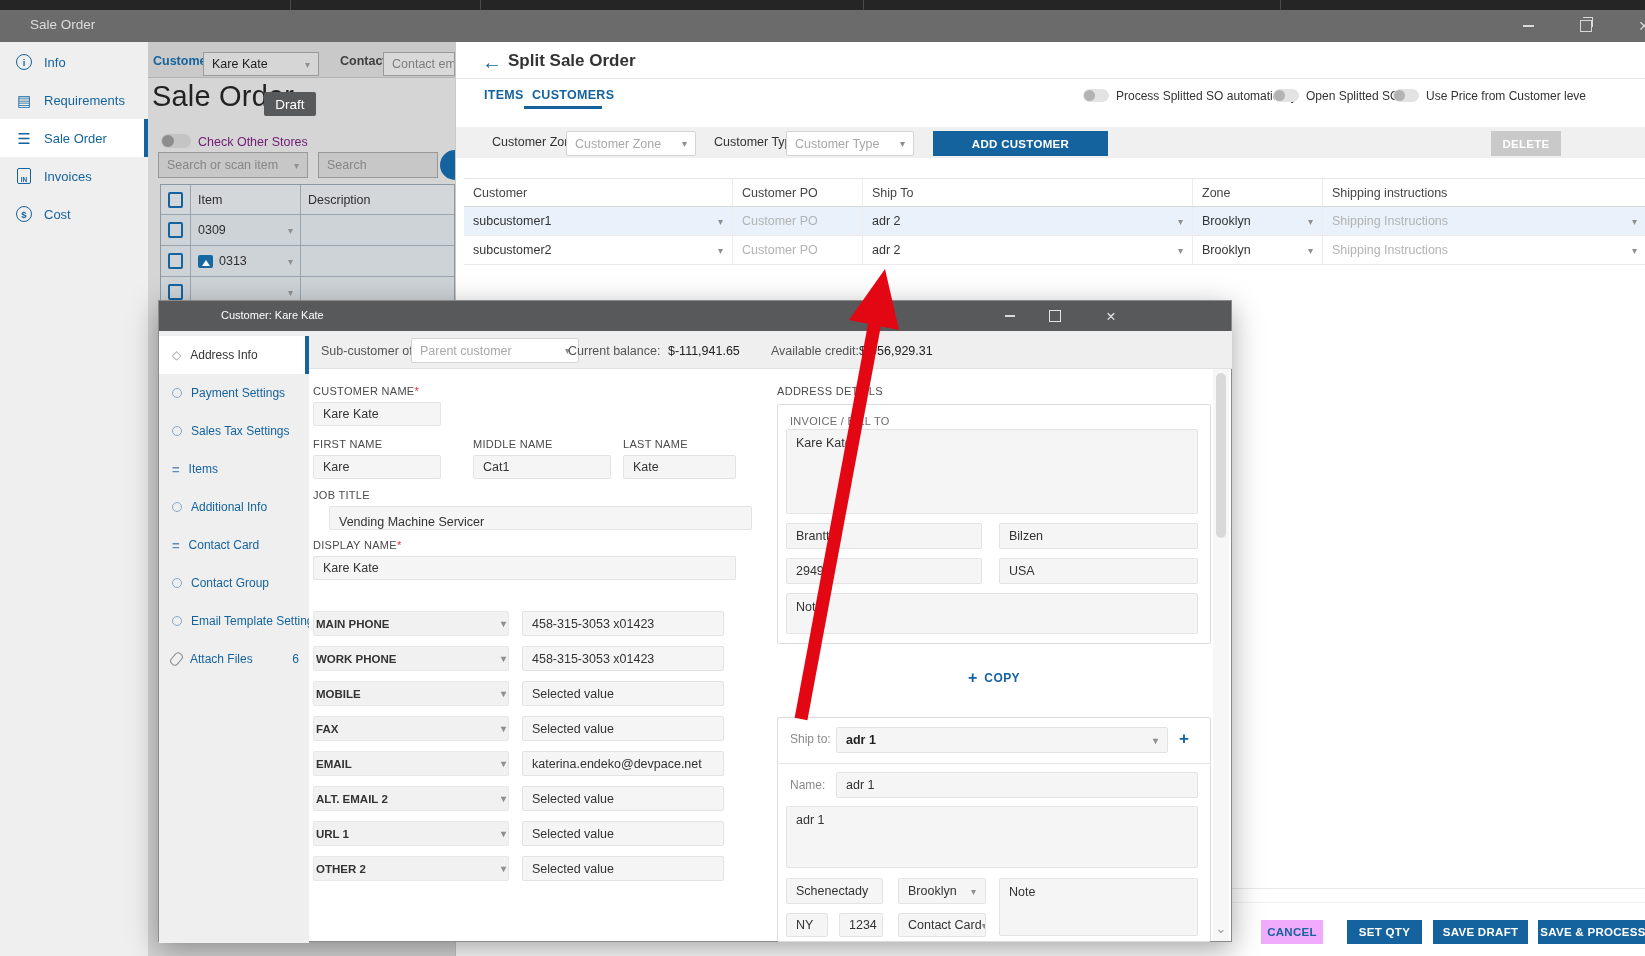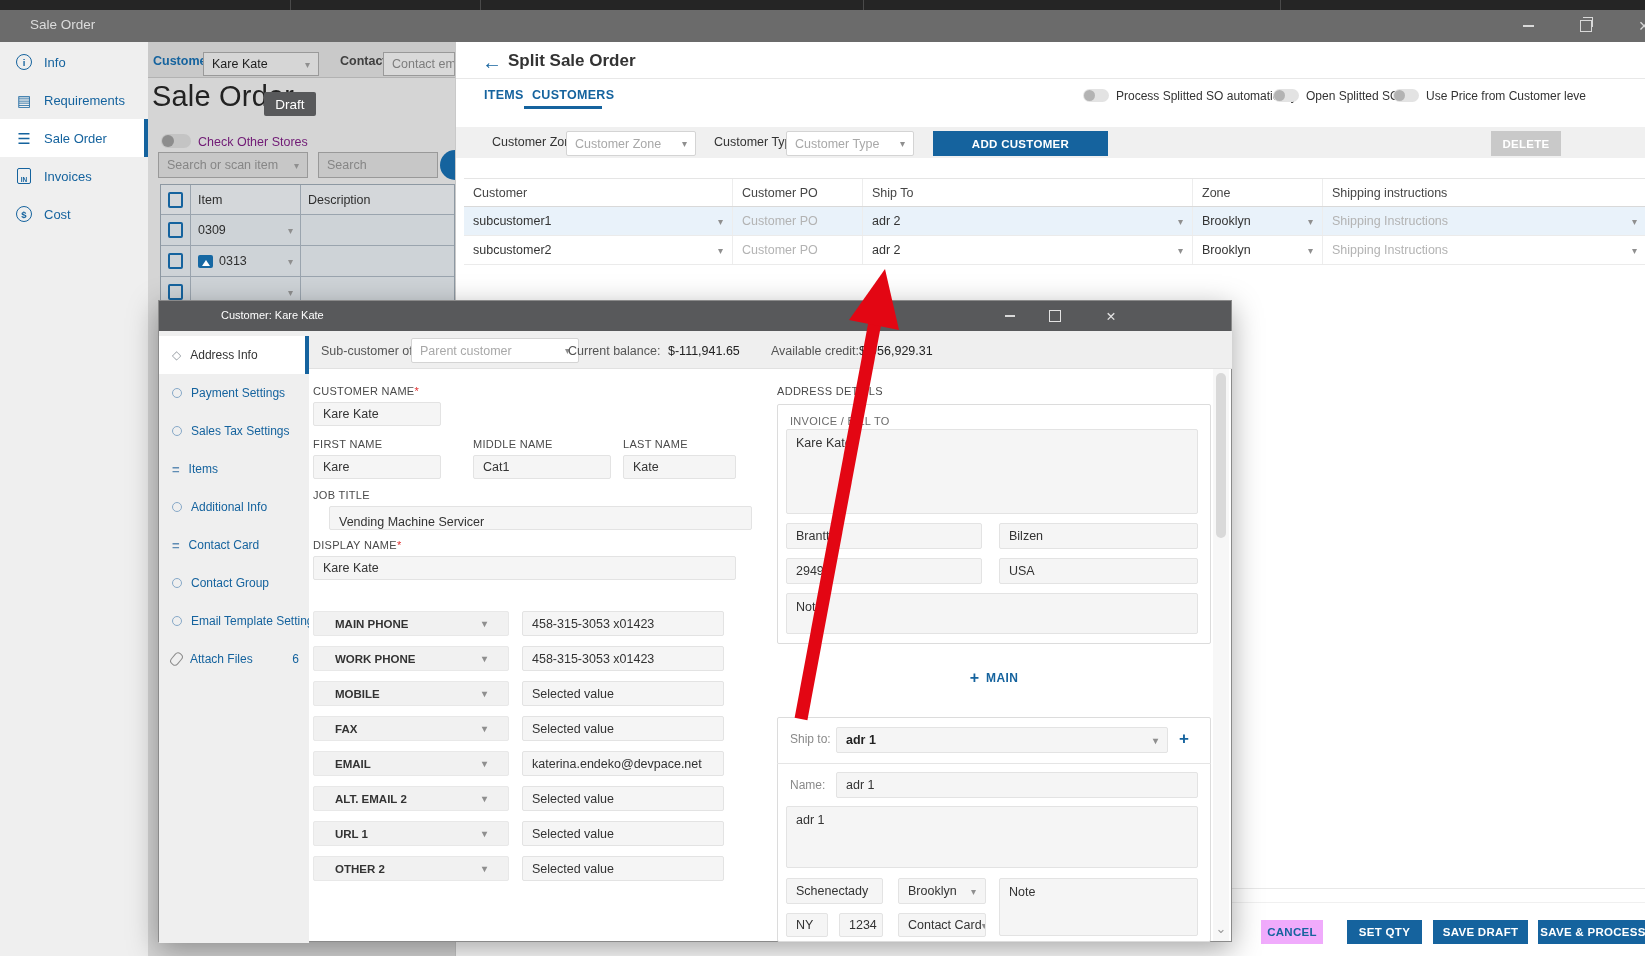--- a/index.html
+++ b/index.html
@@ -92,21 +92,21 @@
   .ico-eq { color:#5f8cb4; font-weight:bold; font-size:13px; line-height:1; flex:none; }
   .ico-clip { width:7px; height:12px; border:1.5px solid #8a8a8a; border-radius:4px; transform:rotate(40deg); flex:none; }
   .m-subhead { left:150px; top:30px; width:923px; height:38px; background:#efefef; border-bottom:1px solid #e1e1e1; }
   .sub-lbl { color:#555; }
   .val { color:#222; }
 
   .form-lbl { font-size:11px; color:#4a4a4a; letter-spacing:.3px; white-space:nowrap; }
   .req { color:#e03030; }
   .fld { background:#f5f5f5; border:1px solid #e3e3e3; border-radius:2px; display:flex; align-items:center; padding:0 9px; color:#333; overflow:hidden; white-space:nowrap; }
   .fld.ta { align-items:flex-start; padding-top:6px; }
-  .ptype { background:#f1f1f1; border:1px solid #e8e8e8; border-radius:2px; display:flex; align-items:center; padding:0 21px; font-weight:bold; font-size:11.5px; color:#333; }
+  .ptype { background:#f1f1f1; border:1px solid #e8e8e8; border-radius:2px; display:flex; align-items:center; padding:0 2px; font-weight:bold; font-size:11.5px; color:#333; }
   .panelbox { border:1px solid #dcdcdc; border-radius:2px; background:#fff; }
   .sec-lbl { font-size:11px; color:#4a4a4a; letter-spacing:.3px; }
   .muted { color:#8a8a8a; font-size:12px; }
   .link-blue { color:#15639e; font-weight:bold; }
   .scroll-track { background:#f7f7f7; }
   .scroll-thumb { background:#d9d9d9; border-radius:6px; }
   .chev { color:#999; font-size:13px; display:flex; align-items:center; justify-content:center; }
 
   .arrow-svg { position:absolute; left:0; top:0; z-index:40; pointer-events:none; }
 </style>
@@ -496,21 +496,21 @@
       </div>
     <div class="abs fld" style="left:840px; top:257px; width:199px; height:26px;">
         <span>USA</span>
       </div>
     <div class="abs fld ta phtx" style="left:627px; top:292px; width:412px; height:41px;">
         <span>Note</span>
       </div>
 
     <div class="abs" style="left:618px; top:368px; width:434px; display:flex; justify-content:center; gap:7px; align-items:center;">
       <span class="link-blue" style="font-size:16px;">+</span>
-      <span class="link-blue" style="font-size:12px; letter-spacing:.4px;">MAIN</span>
+      <span class="link-blue" style="font-size:12px; letter-spacing:.4px;">COPY</span>
     </div>
 
     <div class="abs panelbox" style="left:618px; top:416px; width:434px; height:225px;"></div>
     <div class="abs hline" style="left:618px; top:462px; width:434px; background:#e5e5e5;"></div>
     <div class="abs muted" style="left:631px; top:431px;">Ship to:</div>
     <div class="abs fld" style="left:677px; top:426px; width:332px; height:26px; font-weight:bold; color:#222;">
       <span>adr 1</span>
       <span class="ddar">▾</span>
     </div>
     <div class="abs link-blue" style="left:1020px; top:428px; font-size:17px;"><span>+</span></div>

